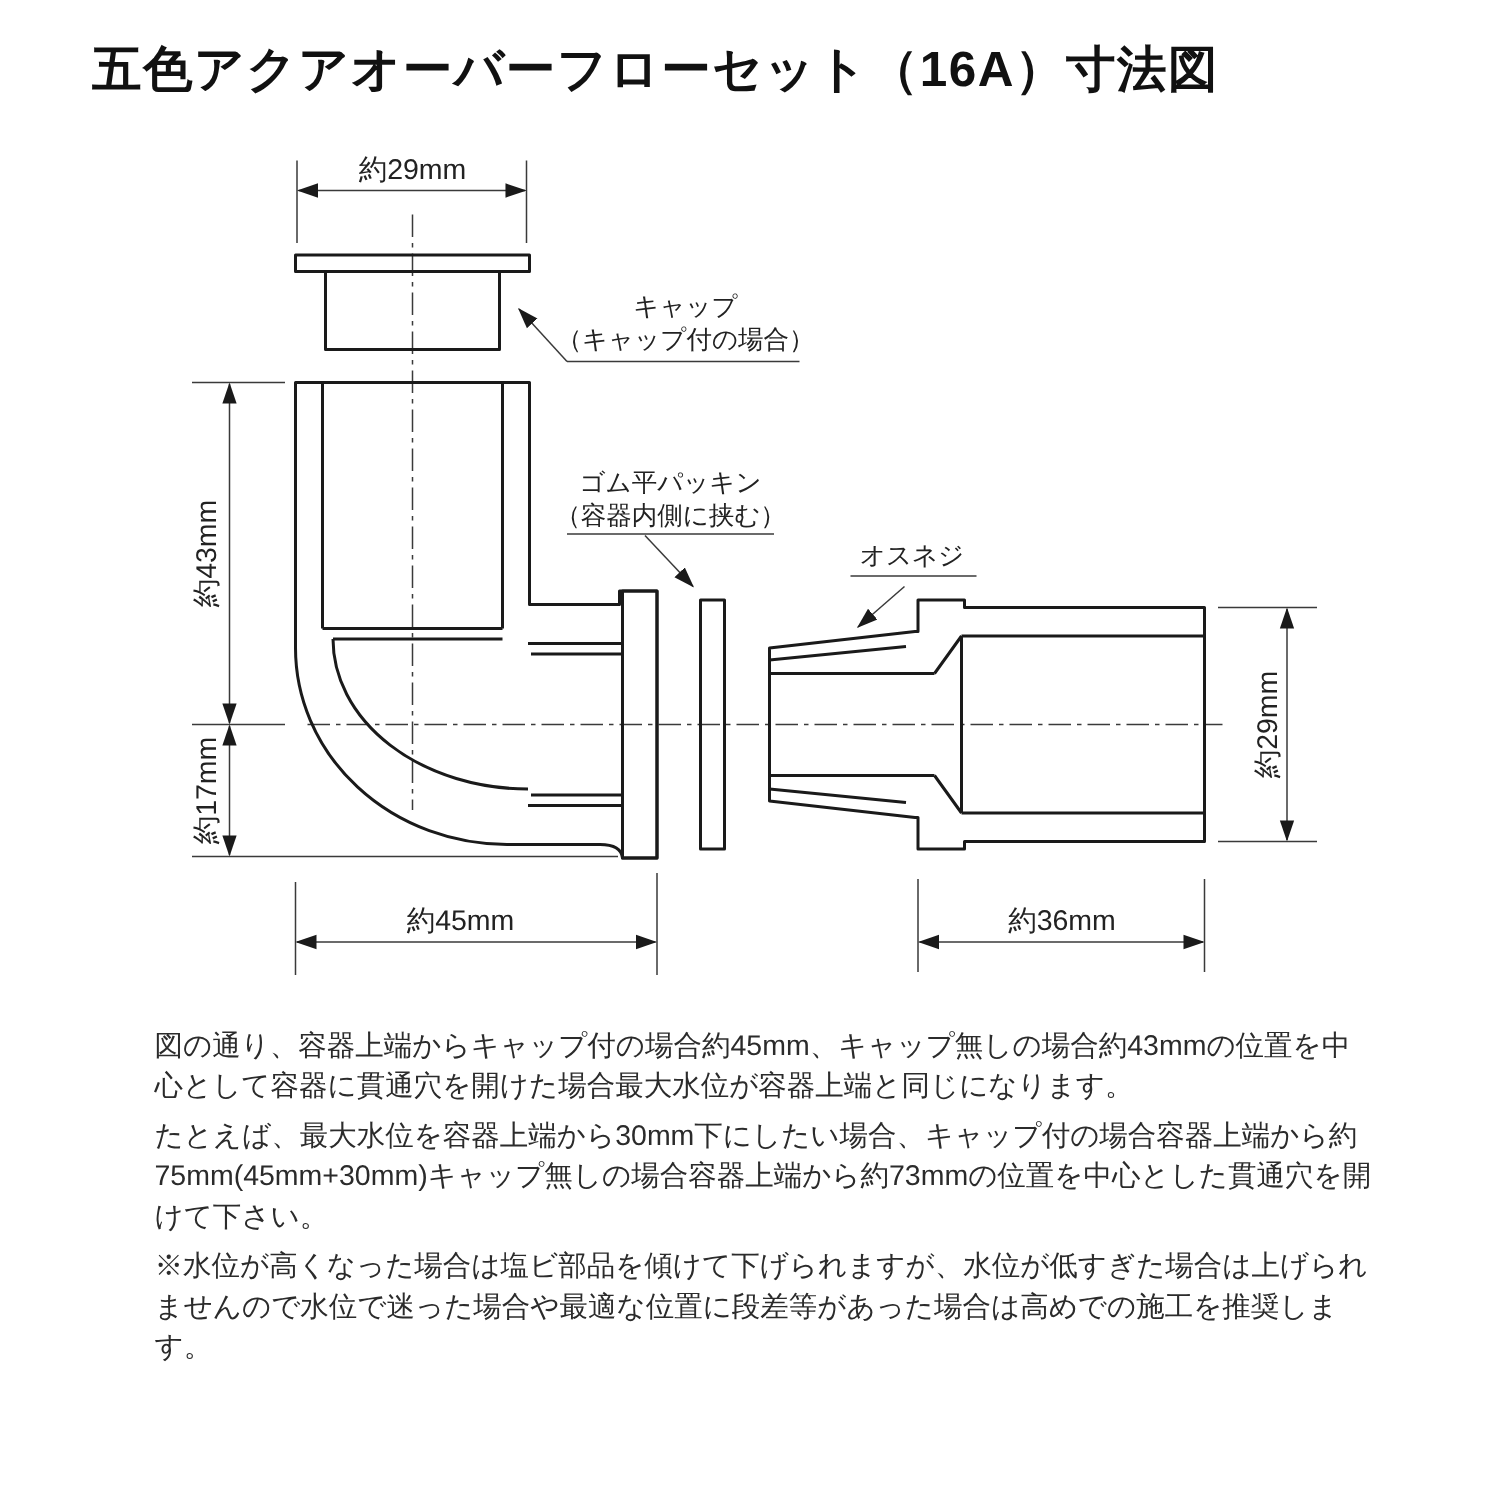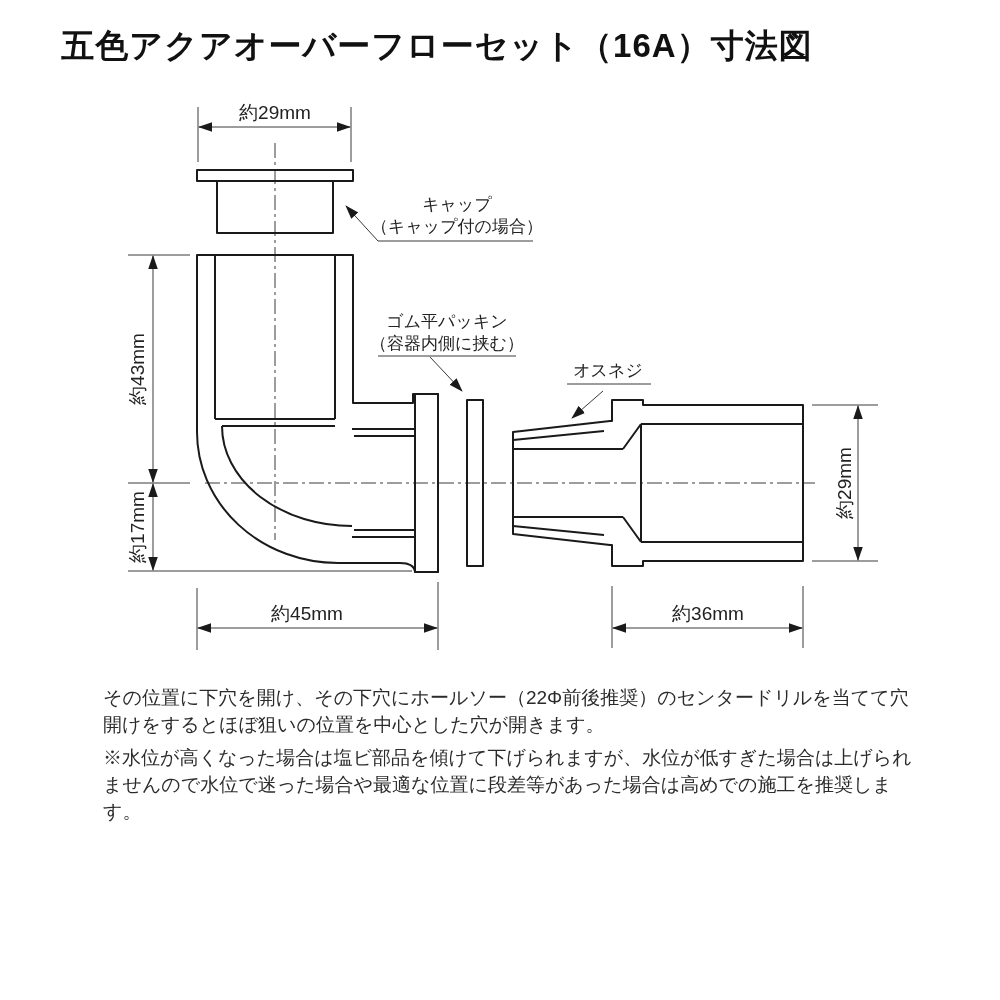--- a/index.html
+++ b/index.html
@@ -113,15 +113,16 @@
   </g>
 
   <g>
     <path class="thin" d="M612,586 V648 M803,586 V648"></path>
     <line class="thin" x1="613" y1="628" x2="802" y2="628" marker-start="url(#arr)" marker-end="url(#arr)"></line>
     <text class="dimtext" x="708" y="620" text-anchor="middle">約36mm</text>
   </g>
 </svg>
 
 <div class="notes">
-  <p>その位置に下穴を開け、その下穴にホールソー（22Φ前後推奨）のセンタードリルを当てて穴開けをするとほぼ狙いの位置を中心とした穴が開きます。</p>
+  <p>図の通り、容器上端からキャップ付の場合約45mm、キャップ無しの場合約43mmの位置を中心として容器に貫通穴を開けた場合最大水位が容器上端と同じになります。</p>
+  <p>たとえば、最大水位を容器上端から30mm下にしたい場合、キャップ付の場合容器上端から約75mm(45mm+30mm)キャップ無しの場合容器上端から約73mmの位置を中心とした貫通穴を開けて下さい。</p>
   <p>※水位が高くなった場合は塩ビ部品を傾けて下げられますが、水位が低すぎた場合は上げられませんので水位で迷った場合や最適な位置に段差等があった場合は高めでの施工を推奨します。</p>
 </div>
 
 </body></html>

